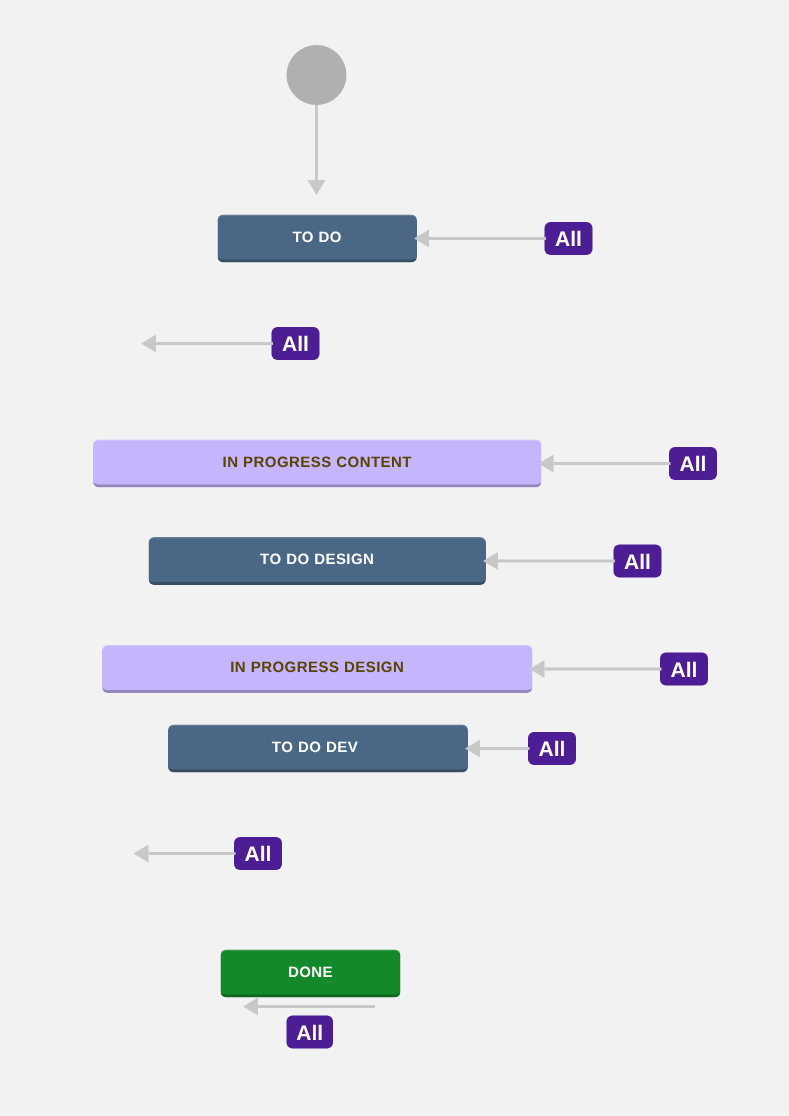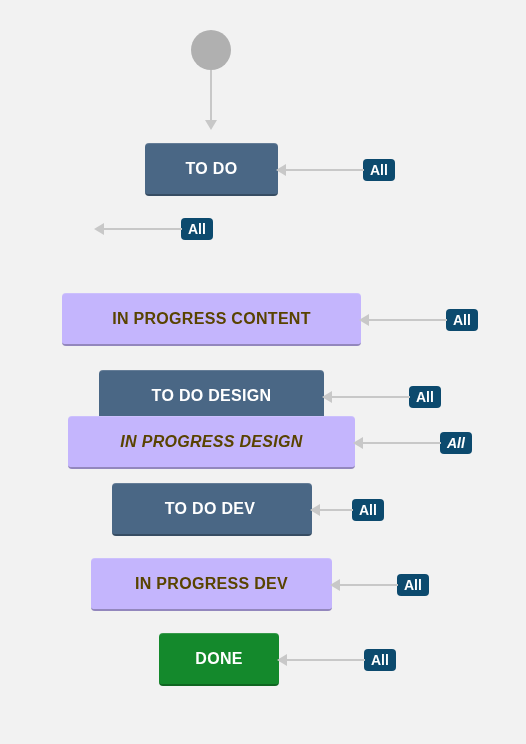--- a/index.html
+++ b/index.html
@@ -42,27 +42,27 @@
       border-left: 6px solid transparent;
       border-right: 6px solid transparent;
       border-top: 10px solid #c8c8c8;
     }
     .status-row {
       position: absolute;
       display: flex;
       align-items: center;
     }
     .status-box {
-      height: 53px;
+      height: 32px;
       padding: 0 20px;
       display: inline-flex;
       align-items: center;
       justify-content: center;
       font-weight: bold;
-      font-size: 16px;
+      font-size: 10px;
       letter-spacing: 0.3px;
       border-radius: 4px;
       border-top: 1px solid rgba(255,255,255,0.15);
       border-bottom: 2px solid rgba(0,0,0,0.25);
       white-space: nowrap;
     }
     .c-blue   { background: #4a6785; color: #fff; }
     .c-yellow { background: #c4b5fd; color: #594300; }
     .c-green  { background: #14892c; color: #fff; }
     .h-arrow {
@@ -76,21 +76,21 @@
       height: 0;
       border-top: 6px solid transparent;
       border-bottom: 6px solid transparent;
       border-right: 10px solid #c8c8c8;
     }
     .h-arrow-line {
       height: 2px;
       background: #c8c8c8;
     }
     .all-badge {
-      background: #0c4a6e;
+      background: #4c1d95;
       color: #fff;
       font-weight: bold;
       font-size: 14px;
       padding: 3px 7px;
       border-radius: 4px;
       display: inline-flex;
       align-items: center;
       justify-content: center;
       margin-left: -1px;
     }
@@ -121,53 +121,52 @@
       <div class="all-badge">All</div>
     </div>
     <div class="status-row" style="left: 62px; top: 293px;">
       <div class="status-box c-yellow" style="width: 299px;">IN PROGRESS CONTENT</div>
       <div class="h-arrow">
         <div class="h-arrow-head"></div>
         <div class="h-arrow-line" style="width: 78px;"></div>
       </div>
       <div class="all-badge">All</div>
     </div>
-    <div class="status-row" style="left: 99px; top: 370px;">
+    <div class="status-row" style="left: 99px; top: 358px;">
       <div class="status-box c-blue" style="width: 225px;">TO DO DESIGN</div>
       <div class="h-arrow">
         <div class="h-arrow-head"></div>
         <div class="h-arrow-line" style="width: 78px;"></div>
       </div>
       <div class="all-badge">All</div>
     </div>
-    <div class="status-row" style="left: 68px; top: 416px; font-style: italic;">
+    <div class="status-row" style="left: 68px; top: 430px;">
       <div class="status-box c-yellow" style="width: 287px;">IN PROGRESS DESIGN</div>
       <div class="h-arrow">
         <div class="h-arrow-head"></div>
         <div class="h-arrow-line" style="width: 78px;"></div>
       </div>
       <div class="all-badge">All</div>
     </div>
     <div class="status-row" style="left: 112px; top: 483px;">
       <div class="status-box c-blue" style="width: 200px; padding-left: 16px;">TO DO DEV</div>
       <div class="h-arrow">
         <div class="h-arrow-head"></div>
         <div class="h-arrow-line" style="width: 33px;"></div>
       </div>
       <div class="all-badge">All</div>
     </div>
     <div class="status-row" style="left: 91px; top: 558px;">
-      <div class="status-box c-yellow" style="width: 241px;">IN PROGRESS DEV</div>
       <div class="h-arrow">
         <div class="h-arrow-head"></div>
         <div class="h-arrow-line" style="width: 58px;"></div>
       </div>
       <div class="all-badge">All</div>
     </div>
-    <div class="status-row" style="left: 159px; top: 633px;">
+    <div class="status-row" style="left: 147px; top: 633px; flex-direction: column;">
       <div class="status-box c-green" style="width: 120px;">DONE</div>
       <div class="h-arrow">
         <div class="h-arrow-head"></div>
         <div class="h-arrow-line" style="width: 78px;"></div>
       </div>
       <div class="all-badge">All</div>
     </div>
   </div>
 
 </body></html>

